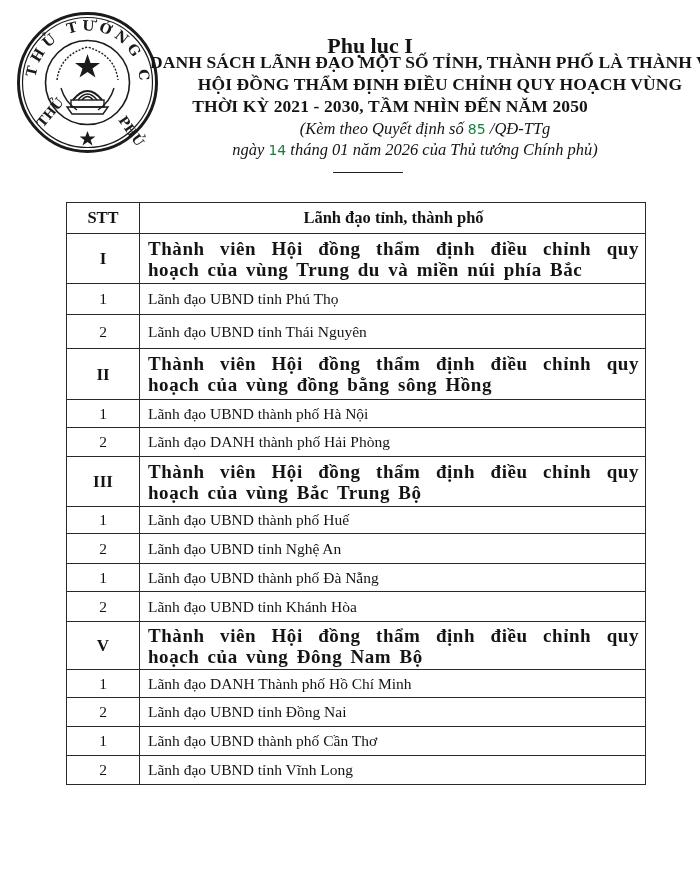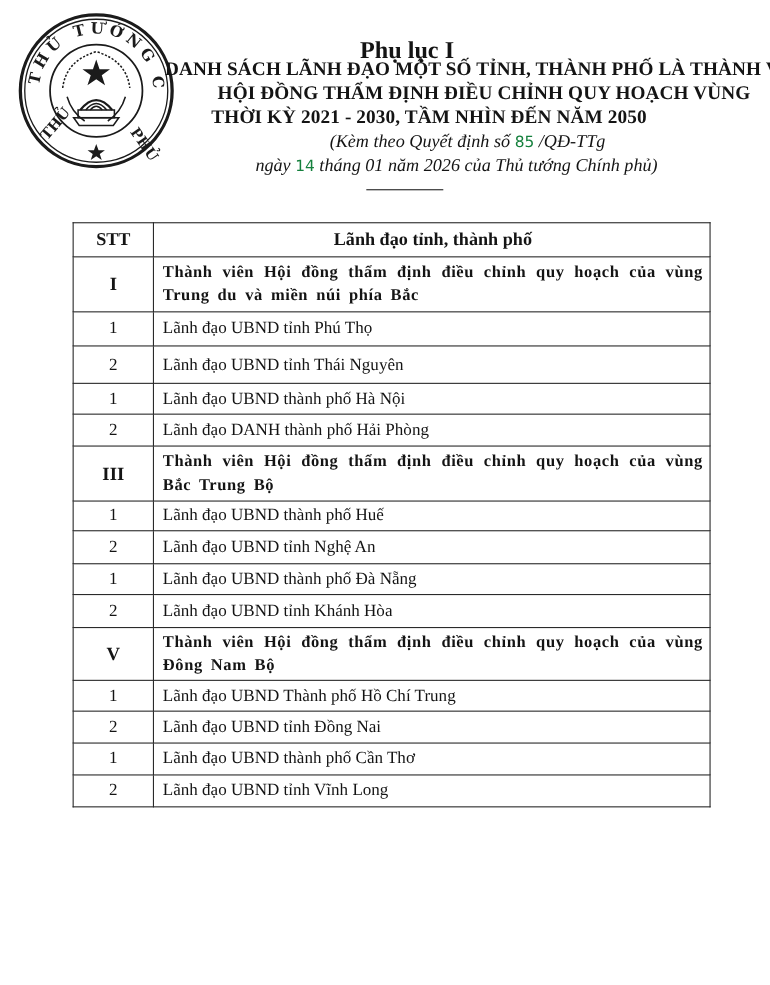--- a/index.html
+++ b/index.html
@@ -81,21 +81,21 @@
     table.roster th {
       font-weight: bold;
       height: 30px;
       font-size: 16.5px;
     }
     .col-stt { width: 72px; text-align: center; }
     .col-name { text-align: left; padding-left: 8px !important; padding-right: 6px !important; }
     th.col-name { text-align: center; }
     tr.group td {
       font-weight: bold;
-      font-size: 15px;
+      font-size: 19px;
       line-height: 21px;
     }
     tr.group td.col-name {
       text-align: justify;
       text-align-last: left;
       letter-spacing: 0.55px;
       word-spacing: 3px;
     }
     tr.group td.col-stt { font-size: 17px; }
     tr.item td { font-size: 15.5px; }
@@ -157,20 +157,24 @@
         <td class="col-name">Thành viên Hội đồng thẩm định điều chỉnh quy hoạch của vùng Trung du và miền núi phía Bắc</td>
       </tr>
       <tr class="item" style="height: 31px;">
         <td class="col-stt">1</td>
         <td class="col-name">Lãnh đạo UBND tỉnh Phú Thọ</td>
       </tr>
       <tr class="item" style="height: 34px;">
         <td class="col-stt">2</td>
         <td class="col-name">Lãnh đạo UBND tỉnh Thái Nguyên</td>
       </tr>
+      <tr class="group" style="height: 51px;">
+        <td class="col-stt">II</td>
+        <td class="col-name">Thành viên Hội đồng thẩm định điều chỉnh quy hoạch của vùng đồng bằng sông Hồng</td>
+      </tr>
       <tr class="item" style="height: 28px;">
         <td class="col-stt">1</td>
         <td class="col-name">Lãnh đạo UBND thành phố Hà Nội</td>
       </tr>
       <tr class="item" style="height: 29px;">
         <td class="col-stt">2</td>
         <td class="col-name">Lãnh đạo DANH thành phố Hải Phòng</td>
       </tr>
       <tr class="group" style="height: 50px;">
         <td class="col-stt">III</td>
@@ -191,21 +195,21 @@
       <tr class="item" style="height: 30px;">
         <td class="col-stt">2</td>
         <td class="col-name">Lãnh đạo UBND tỉnh Khánh Hòa</td>
       </tr>
       <tr class="group" style="height: 48px;">
         <td class="col-stt">V</td>
         <td class="col-name">Thành viên Hội đồng thẩm định điều chỉnh quy hoạch của vùng Đông Nam Bộ</td>
       </tr>
       <tr class="item" style="height: 28px;">
         <td class="col-stt">1</td>
-        <td class="col-name">Lãnh đạo UBND Thành phố Hồ Chí Trung</td>
+        <td class="col-name">Lãnh đạo DANH Thành phố Hồ Chí Minh</td>
       </tr>
       <tr class="item" style="height: 29px;">
         <td class="col-stt">2</td>
         <td class="col-name">Lãnh đạo UBND tỉnh Đồng Nai</td>
       </tr>
       <tr class="item" style="height: 29px;">
         <td class="col-stt">1</td>
         <td class="col-name">Lãnh đạo UBND thành phố Cần Thơ</td>
       </tr>
       <tr class="item" style="height: 29px;">

